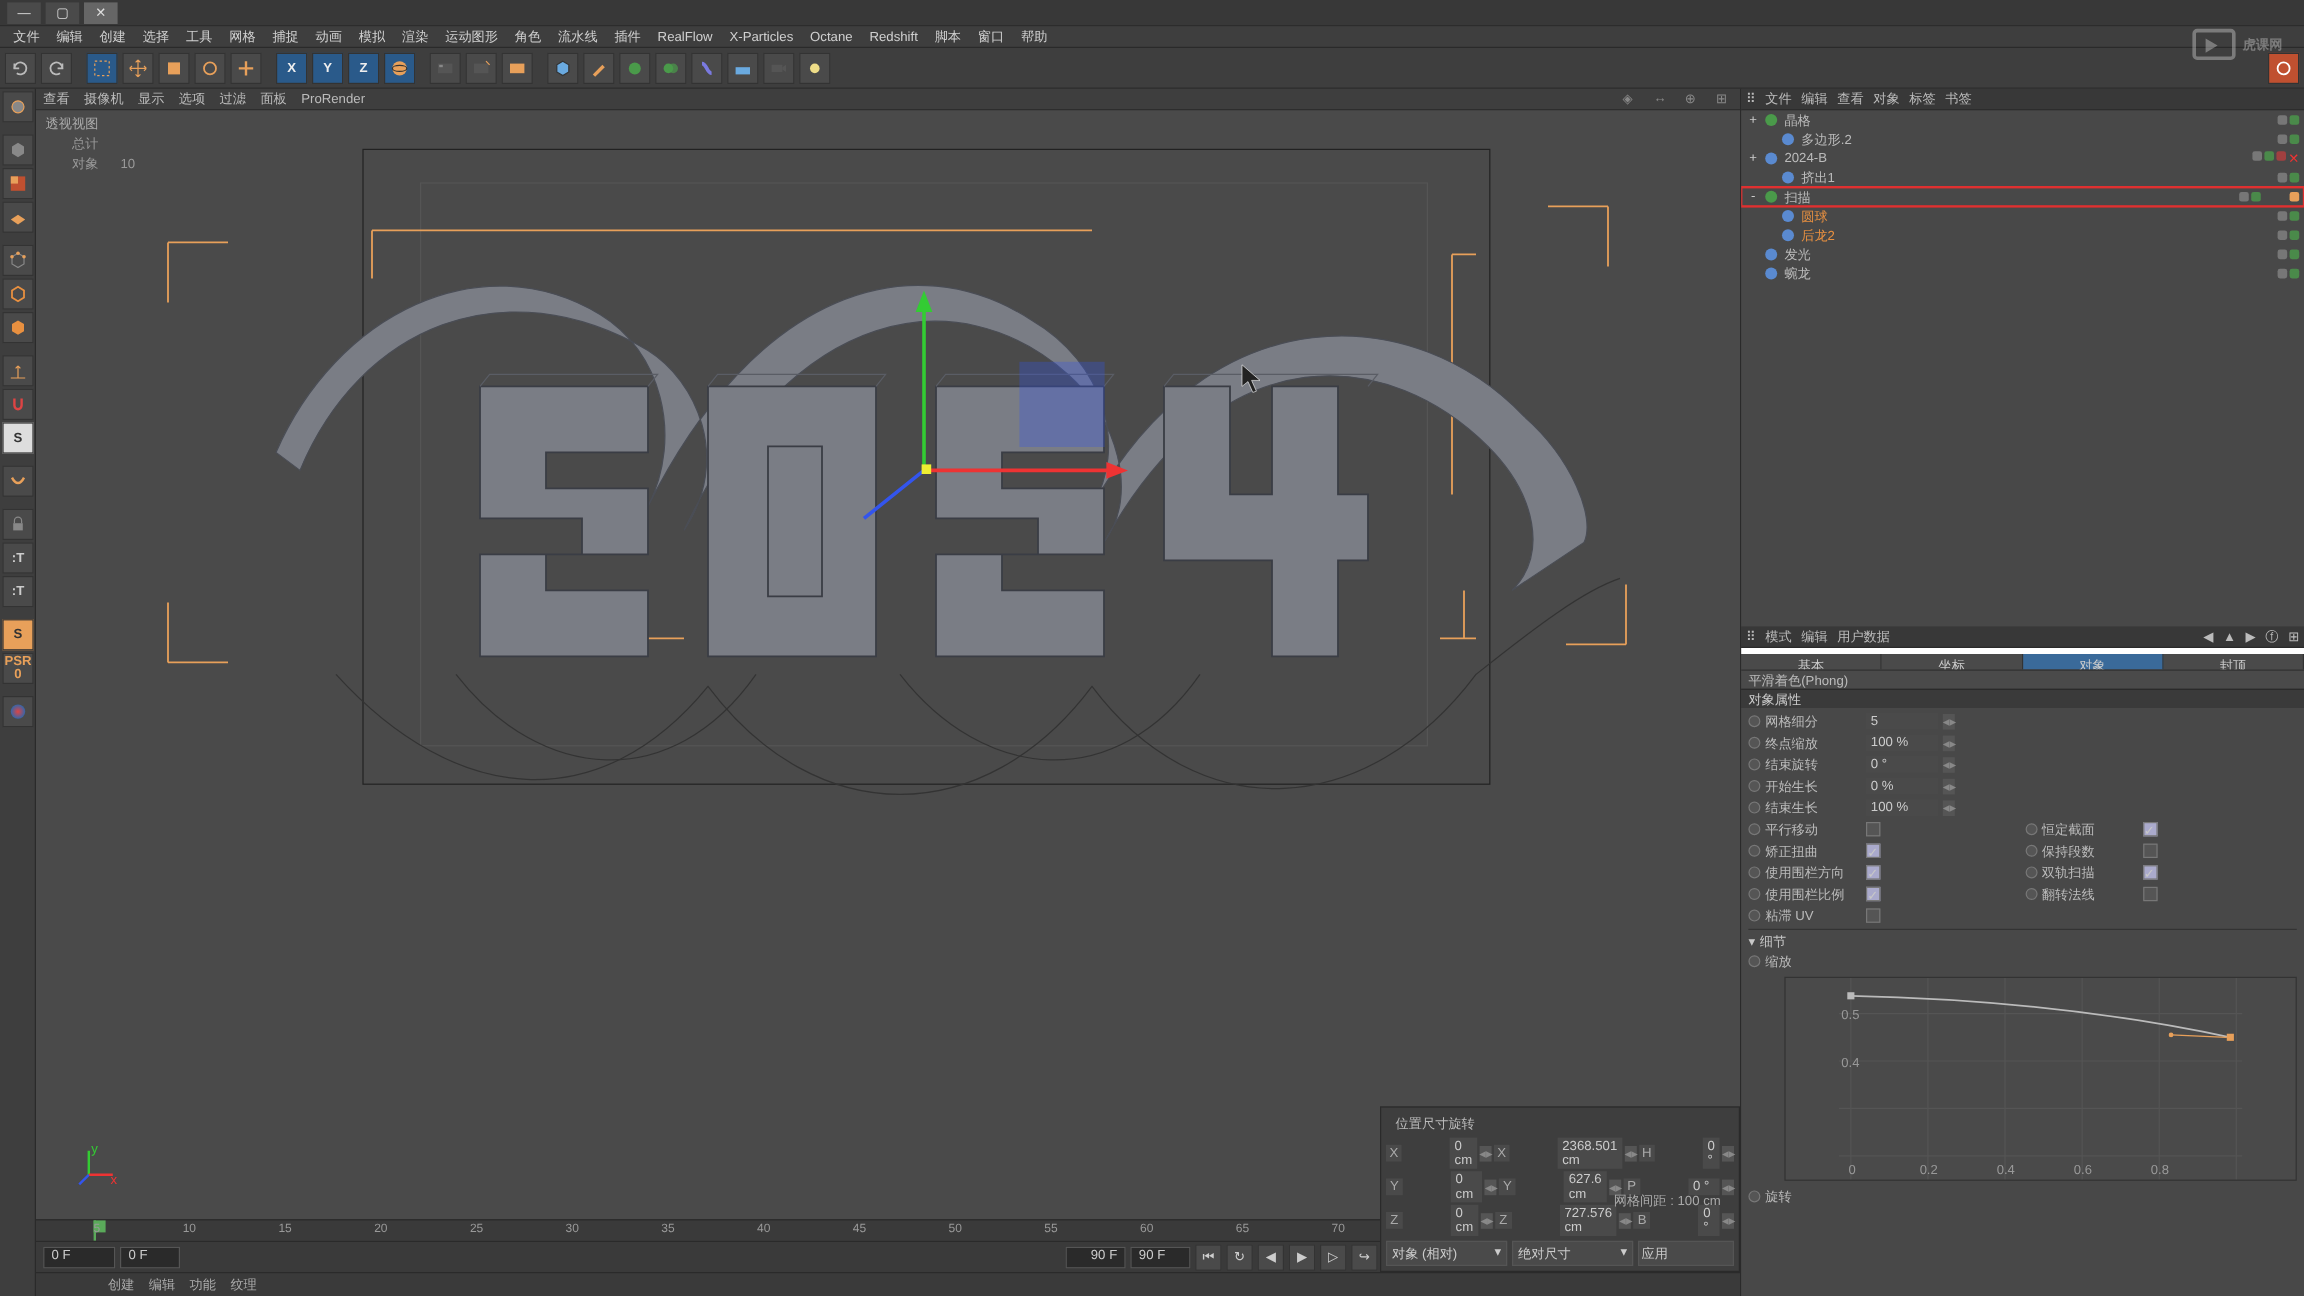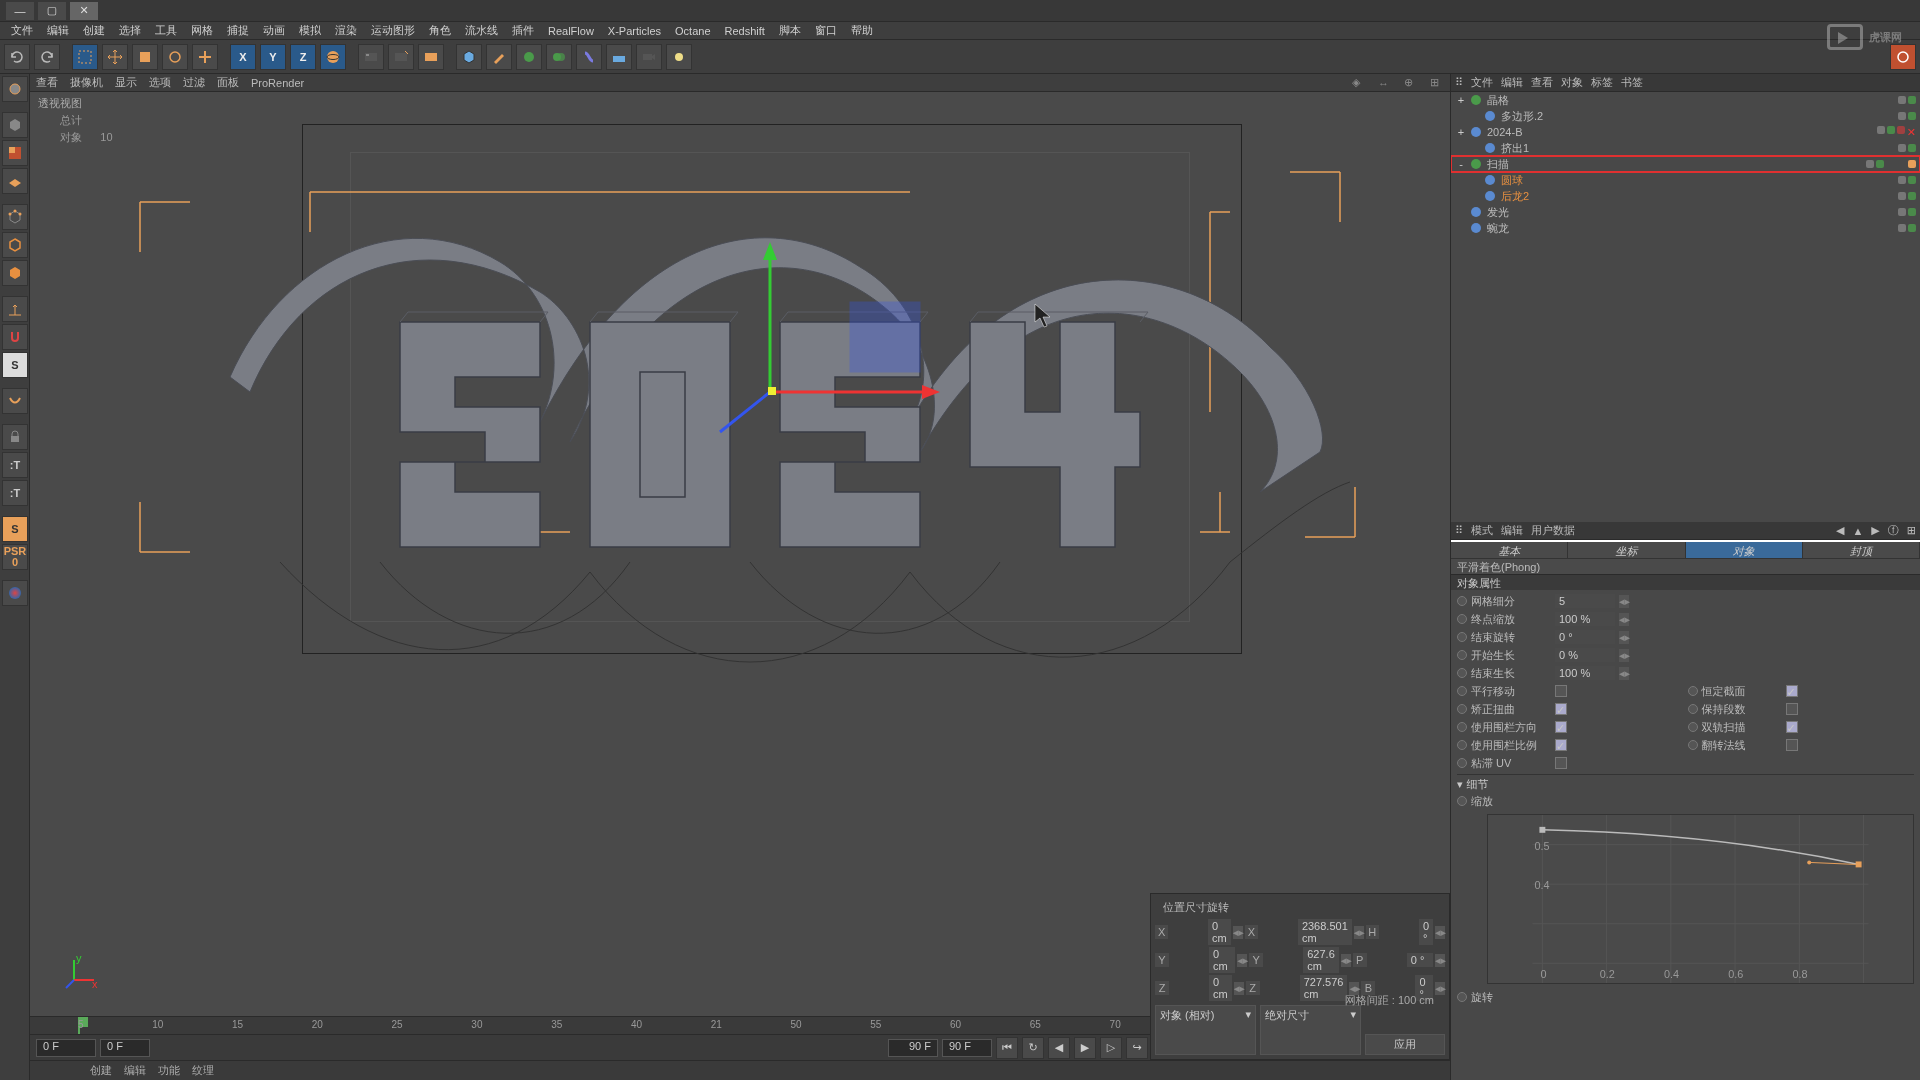--- a/index.html
+++ b/index.html
@@ -73,21 +73,21 @@
 
 
 .coordpanel { position:absolute; right:0; bottom:0; width:300px; background:#3e3e3e; border:1px solid #2a2a2a; padding:4px; }
 .coordhdr { display:flex; padding:2px 8px; color:#bbb;text-align:center; }
 .coordrow { display:flex; gap:2px; align-items:center; margin-top:2px; }
 .coordrow .lbl { width:14px; background:#4a4a4a; text-align:center; color:#aaa; padding:1px 0; }
 .coordrow .val { flex:1; background:#4a4a4a; padding:1px 4px; color:#ccc;margin-left:38px; }
 .coordrow .spin { width:10px; background:#555; color:#888; text-align:center; }
 .coorddrops { display:flex; gap:4px; margin-top:4px; }
 .coorddrops .drop { flex:1; background:#4a4a4a; border:1px solid #555; padding:2px 4px; color:#ccc; display:flex; justify-content:space-between; }
-.coorddrops .apply { width:80px; background:#4a4a4a; border:1px solid #555; text-align:center; padding:2px;margin-top:29px; }
+.coorddrops .apply { width:80px; background:#4a4a4a; border:1px solid #555; padding:2px; }
 
 
 .rcol { width:470px; background:#3e3e3e; display:flex; flex-direction:column; border-left:1px solid #2a2a2a; }
 .panelhdr { height:18px; background:#383838; display:flex; align-items:center; padding:0 4px; gap:8px; border-bottom:1px solid #2a2a2a; }
 .panelhdr .phspacer { flex:1; }
 .panelhdr span { color:#bbb; }
 
 
 .otree { height:430px; background:#484848; overflow:auto; position:relative; }
 .orow { display:flex; align-items:center; height:16px; padding-left:4px; position:relative; }
@@ -99,21 +99,21 @@
 .orow .dots { display:flex; gap:2px; padding-right:4px; }
 .dot { width:8px; height:8px; border-radius:2px; }
 .dot.g { background:#4a8a4a; }
 .dot.gr { background:#777; }
 .dot.r { background:#a04040; }
 .indent-1 { padding-left:18px; }
 
 .watermark { position:absolute; right:8px; top:4px; color:#666; font-size:18px; font-weight:bold; opacity:.5; }
 .attrtitle { height:20px; background:#3e3e3e; display:flex; align-items:center; padding:0 6px; gap:6px; }
 .attrtitle .aicon { width:14px; height:14px; background:#5aaa5a; border-radius:2px; }
-.tabs { display:flex; height:18px; border-top:2px solid #ffffff;font-style:italic; }
+.tabs { display:flex; height:18px; border-top:5px solid #ffffff; }
 .tab { flex:1; background:#4a4a4a; text-align:center; padding:2px 0; color:#ccc; border-right:1px solid #333; }
 .tab.active { background:#3a6a9a; }
 .sub { height:16px; background:#4a4a4a; padding:1px 6px; color:#bbb; border-top:1px solid #333; }
 .sectionhdr { height:16px; background:#3a3a3a; padding:1px 6px; color:#ccc; border-top:1px solid #2a2a2a; }
 .attrbody { flex:1; background:#484848; overflow:auto; padding:2px 6px; }
 .attrrow { display:flex; align-items:center; height:18px; gap:4px; }
 .attrrow .chk { width:10px; height:10px; border-radius:5px; background:#555; border:1px solid #777; }
 .attrrow .albl { width:80px; color:#bbb; }
 .attrrow .aval { background:#4a4a4a; padding:1px 4px; color:#ccc; width:60px; }
 .attrrow .aspin { width:10px; color:#888; background:#555; }
@@ -464,21 +464,21 @@
         <div class="ph"></div>
       <div class="tlticks" id="tlticks">
           <span class="tltick">5</span>
           <span class="tltick">10</span>
           <span class="tltick">15</span>
           <span class="tltick">20</span>
           <span class="tltick">25</span>
           <span class="tltick">30</span>
           <span class="tltick">35</span>
           <span class="tltick">40</span>
-          <span class="tltick">21</span>
+          <span class="tltick">45</span>
           <span class="tltick">50</span>
           <span class="tltick">55</span>
           <span class="tltick">60</span>
           <span class="tltick">65</span>
           <span class="tltick">70</span>
           <span class="tltick">75</span>
           <span class="tltick">80</span>
           <span class="tltick">85</span>
           <span class="tltick">90</span>
         </div>

